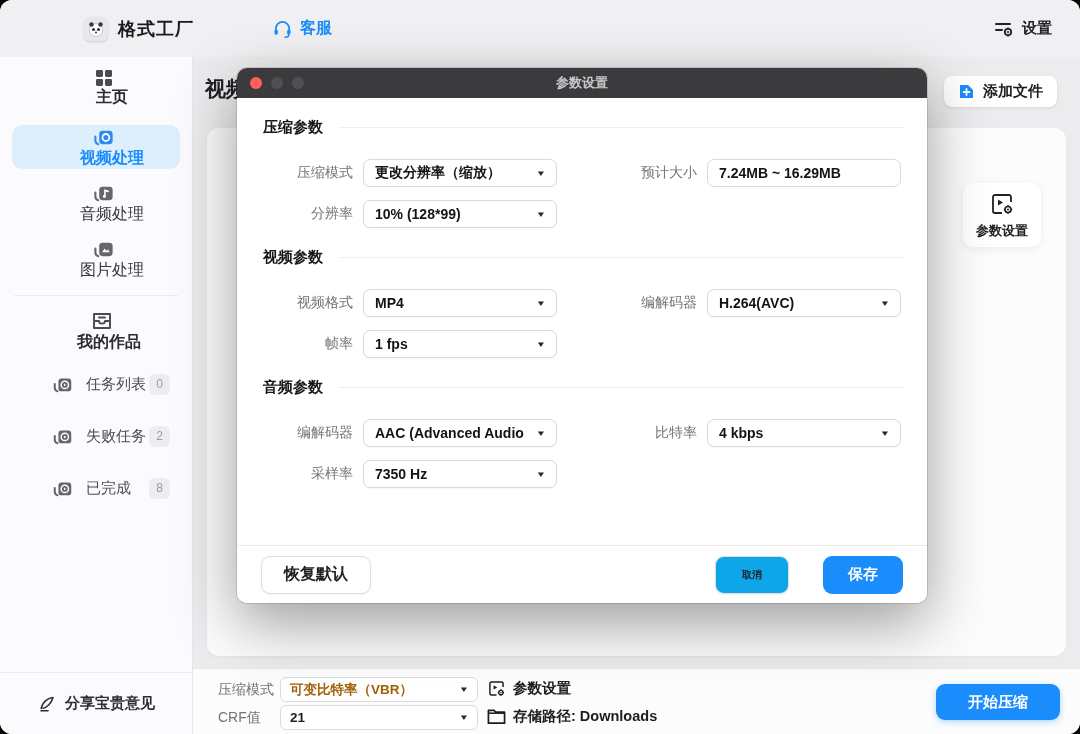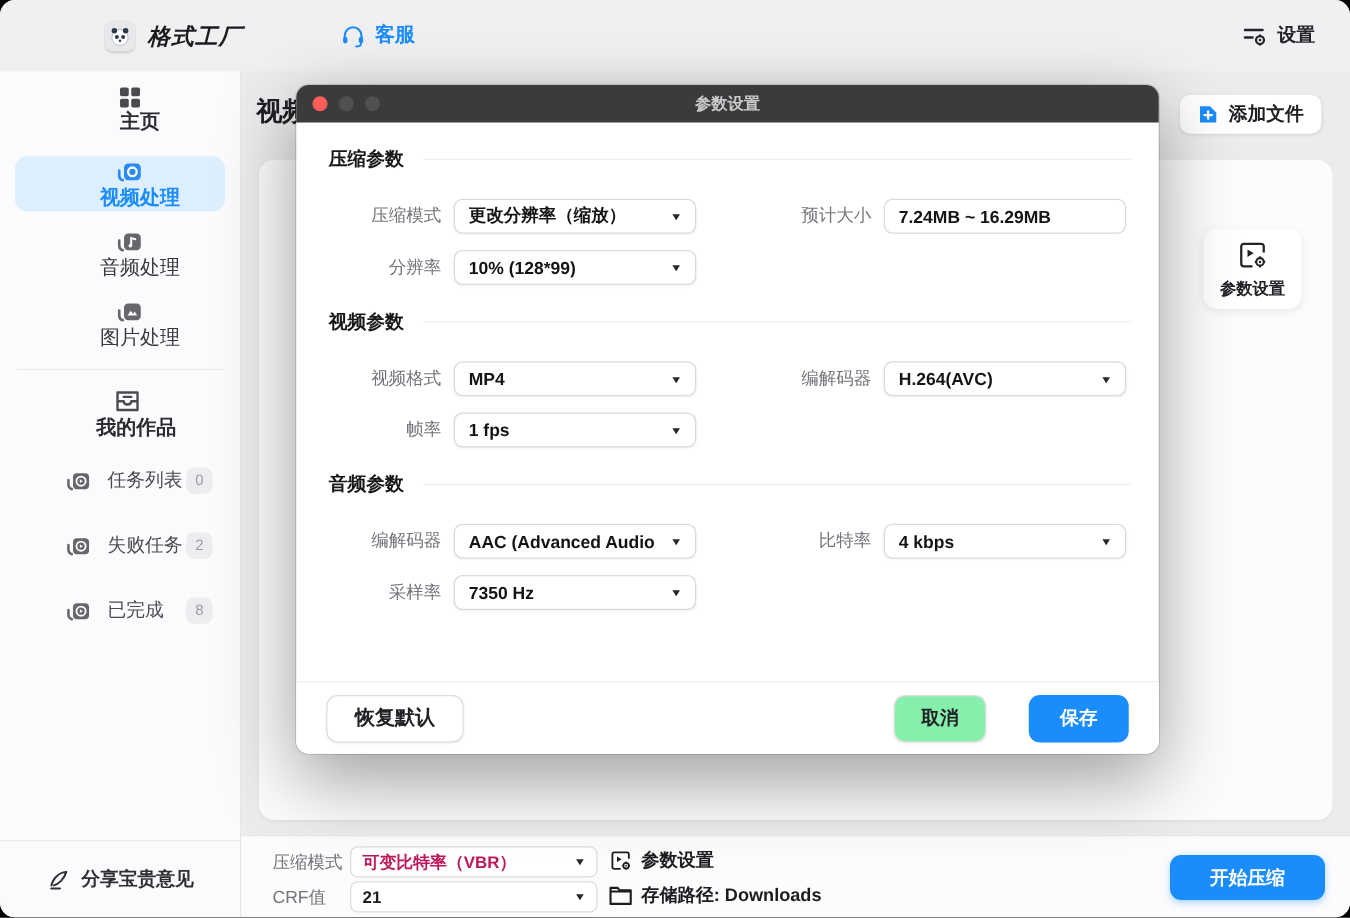--- a/index.html
+++ b/index.html
@@ -2,21 +2,21 @@
 <html><head>
 <meta charset="utf-8">
 <style>
   * { margin:0; padding:0; box-sizing:border-box; }
   html,body { width:1080px; height:734px; background:#000; font-family:"Liberation Sans","DejaVu Sans",sans-serif; }
   .window { position:relative; width:1080px; height:734px; border-radius:12px; overflow:hidden; background:#ececee; }
 
   
   .topbar { position:absolute; left:0; top:0; width:100%; height:57px; background:#f0f0f2; display:flex; align-items:center; z-index:5; }
   .logo-box { width:24px; height:24px; margin-left:84px; border-radius:6px; background:#e8e8ea; box-shadow:0 1px 2px rgba(0,0,0,.15); display:flex; align-items:center; justify-content:center; }
-  .app-name { font-size:18px; font-weight:bold; color:#1b1b1e; margin-left:10px; letter-spacing:1px;font-style:italic; }
+  .app-name { font-size:18px; font-weight:bold; color:#1b1b1e; margin-left:10px; letter-spacing:1px; }
   .support { display:flex; align-items:center; margin-left:78px; cursor:pointer; }
   .support-label { color:#1b8cfb; font-size:16px; font-weight:bold; margin-left:7px; }
   .settings { display:flex; align-items:center; margin-left:auto; margin-right:28px; cursor:pointer; }
   .settings-label { font-size:15px; font-weight:600; color:#232327; margin-left:7px; }
 
   
   .sidebar { position:absolute; left:0; top:57px; bottom:0; width:193px; background:#fbfbfd; border-right:1px solid #e6e6e9; z-index:4; }
   .side-item { display:flex; align-items:center; height:44px; margin:12px 12px; border-radius:10px; padding-left:16px; cursor:pointer;flex-direction:column; }
   .side-item .lbl { font-size:16px; color:#38383d; margin-left:16px; }
   .side-home { margin-top:12px; }
@@ -40,21 +40,21 @@
   .content-card { position:absolute; left:14px; right:14px; top:71px; bottom:12px; background:#fcfcfd; border-radius:12px; box-shadow:0 1px 3px rgba(0,0,0,.04); }
   .param-mini-card { position:absolute; left:770px; top:126px; width:78px; height:64px; background:#fff; border-radius:10px; box-shadow:0 2px 8px rgba(0,0,0,.07); display:flex; flex-direction:column; align-items:center; justify-content:center; cursor:pointer; }
   .param-mini-card .lbl { font-size:13px; font-weight:600; color:#222226; margin-top:5px; }
 
   
   .bottombar { position:absolute; left:193px; right:0; bottom:0; height:66px; background:#fcfcfd; border-top:1px solid #e8e8ea; z-index:5; }
   .bb-row { position:absolute; display:flex; align-items:center; }
   .bb-label { width:62px; font-size:14px; color:#73737a; }
   .bb-select { width:198px; height:25px; background:#fff; border:1px solid #dcdce0; border-radius:6px; display:flex; align-items:center; padding:0 9px; font-size:13.5px; cursor:pointer; }
   .bb-select .val { color:#1f1f23; font-weight:600; }
-  .bb-select .val.blue { color:#be185d; }
+  .bb-select .val.blue { color:#a16207; }
   .caret { margin-left:auto; font-size:8px; color:#28282c; transform:scaleX(1.3); }
   .bb-info { position:absolute; display:flex; align-items:center; cursor:pointer; }
   .bb-info .lbl { font-size:14.5px; font-weight:600; color:#1d1d21; margin-left:7px; }
   .encode-btn { position:absolute; right:158px; top:15px; width:104px; height:36px; border-radius:9px; background:#e7f1fd; color:#1b8cfb; font-size:15px; font-weight:bold; display:flex; align-items:center; justify-content:center; cursor:pointer; }
   .start-btn { position:absolute; right:20px; top:15px; width:124px; height:36px; border-radius:9px; background:#1b8cfb; color:#fff; font-size:15px; font-weight:bold; display:flex; align-items:center; justify-content:center; box-shadow:0 2px 6px rgba(27,140,251,.35); cursor:pointer; }
 
   
   .modal { position:absolute; left:237px; top:68px; width:690px; height:535px; background:#fff; border-radius:10px; box-shadow:0 20px 60px rgba(0,0,0,.38), 0 0 0 1px rgba(0,0,0,.12); z-index:50; }
   .m-titlebar { position:relative; height:30px; background:#3b3b3d; border-radius:10px 10px 0 0; display:flex; align-items:center; justify-content:center; }
   .m-title { font-size:13px; font-weight:bold; color:#c9c9cc; }
@@ -69,21 +69,21 @@
   .m-sec-line { flex:1; height:1px; background:#efeff1; }
   .m-row { display:flex; align-items:center; margin-bottom:13px; }
   .m-label { width:90px; text-align:right; font-size:14px; color:#73737a; margin-right:10px; flex-shrink:0; }
   .m-label2 { width:140px; text-align:right; font-size:14px; color:#73737a; margin-right:10px; flex-shrink:0;font-family:Liberation Mono, monospace; }
   .m-select { width:194px; height:28px; background:#fff; border:1px solid #d9d9de; border-radius:7px; box-shadow:0 1px 2px rgba(0,0,0,.04); display:flex; align-items:center; padding:0 11px; cursor:pointer; flex-shrink:0; }
   .m-select .val { font-size:14px; font-weight:600; color:#141417; white-space:nowrap; overflow:hidden; }
   .m-textbox { width:194px; height:28px; background:#fff; border:1px solid #d9d9de; border-radius:7px; display:flex; align-items:center; padding:0 11px; font-size:14px; font-weight:600; color:#141417; flex-shrink:0; }
   .m-footer { position:absolute; left:0; right:0; bottom:0; height:58px; border-top:1px solid #eaeaec; display:flex; align-items:center; padding:0 24px; border-radius:0 0 10px 10px; background:#fff;gap:14px; }
   .btn { display:flex; align-items:center; justify-content:center; border-radius:9px; cursor:pointer; }
   .btn-restore { height:38px; padding:0 22px; background:#fff; border:1px solid #dededf; box-shadow:0 1px 2px rgba(0,0,0,.05); font-size:16px; font-weight:bold; color:#222226; }
-  .btn-cancel { height:38px; width:74px; background:#86efac; border:1px solid #dededf; box-shadow:0 1px 2px rgba(0,0,0,.05); font-size:15px; font-weight:600; color:#222226; margin-left:auto; }
+  .btn-cancel { height:38px; width:74px; background:#0ea5e9; border:1px solid #dededf; box-shadow:0 1px 2px rgba(0,0,0,.05); font-size:10px; font-weight:600; color:#222226; margin-left:auto; }
   .btn-save { height:38px; width:80px; background:#1b8cfb; font-size:15px; font-weight:bold; color:#fff; margin-left:20px; }
   svg { display:block; }
 </style>
 </head>
 <body>
 
 <div class="window">
 
   <div class="topbar">
     <div class="logo-box">

